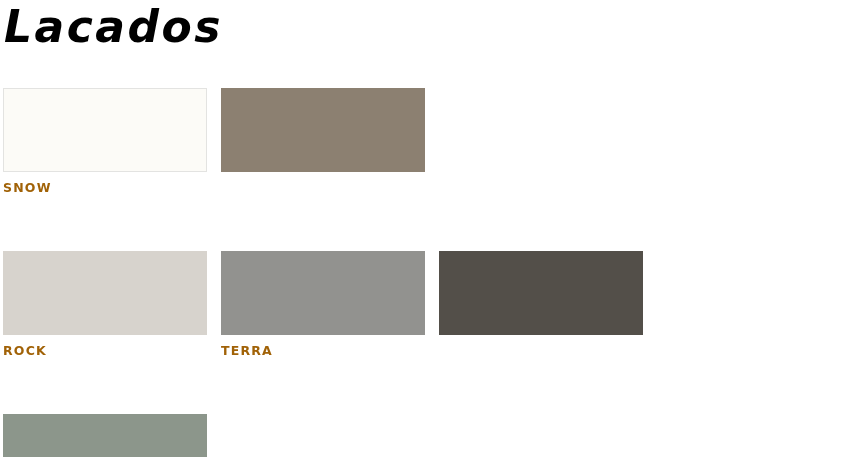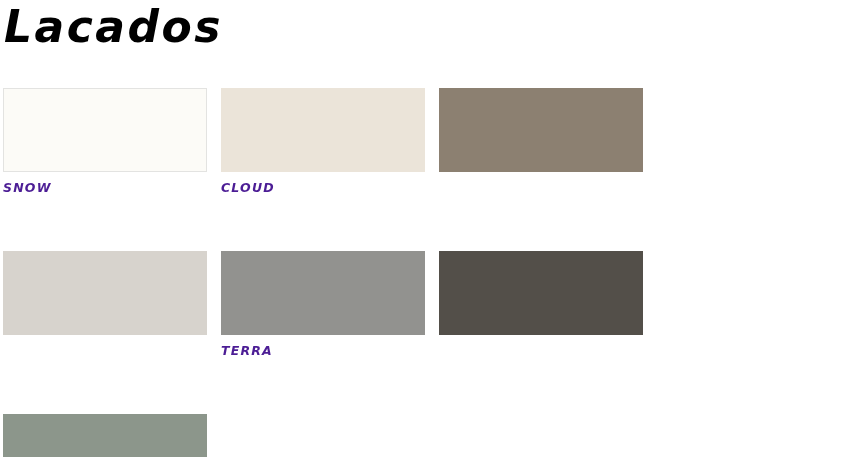--- a/index.html
+++ b/index.html
@@ -60,53 +60,49 @@
     display: block;
   }
   .swatch-chip.bordered {
     border: 1px solid #e3e3e1;
   }
   .swatch-label {
     margin-top: 9px;
     font-family: "DejaVu Sans", "Liberation Sans", sans-serif;
     font-size: 12.5px;
     font-weight: bold;
-    font-style: italic;
     letter-spacing: 1.2px;
-    color: #4c1d95;
+    color: #a16207;
     line-height: 14px;
     white-space: nowrap;
   }
 </style>
 </head>
 <body>
 
 <div class="page">
 
   <div class="page-title">Lacados</div>
 
   <div class="swatch-grid">
 
     <div class="swatch-row">
       <div class="swatch-cell">
         <div class="swatch-chip bordered" style="background-color: rgb(252, 251, 247);"></div>
         <div class="swatch-label">SNOW</div>
       </div>
       <div class="swatch-cell">
-        <div class="swatch-chip" style="background-color: rgb(235, 228, 217);"></div>
-        <div class="swatch-label">CLOUD</div>
-      </div>
-      <div class="swatch-cell">
         <div class="swatch-chip" style="background-color: rgb(140, 128, 113);"></div>
       </div>
     </div>
 
     <div class="swatch-row">
       <div class="swatch-cell">
         <div class="swatch-chip" style="background-color: rgb(215, 211, 205);"></div>
+        <div class="swatch-label">ROCK</div>
       </div>
       <div class="swatch-cell">
         <div class="swatch-chip" style="background-color: rgb(146, 146, 143);"></div>
         <div class="swatch-label">TERRA</div>
       </div>
       <div class="swatch-cell">
         <div class="swatch-chip" style="background-color: rgb(83, 79, 73);"></div>
       </div>
     </div>
 

